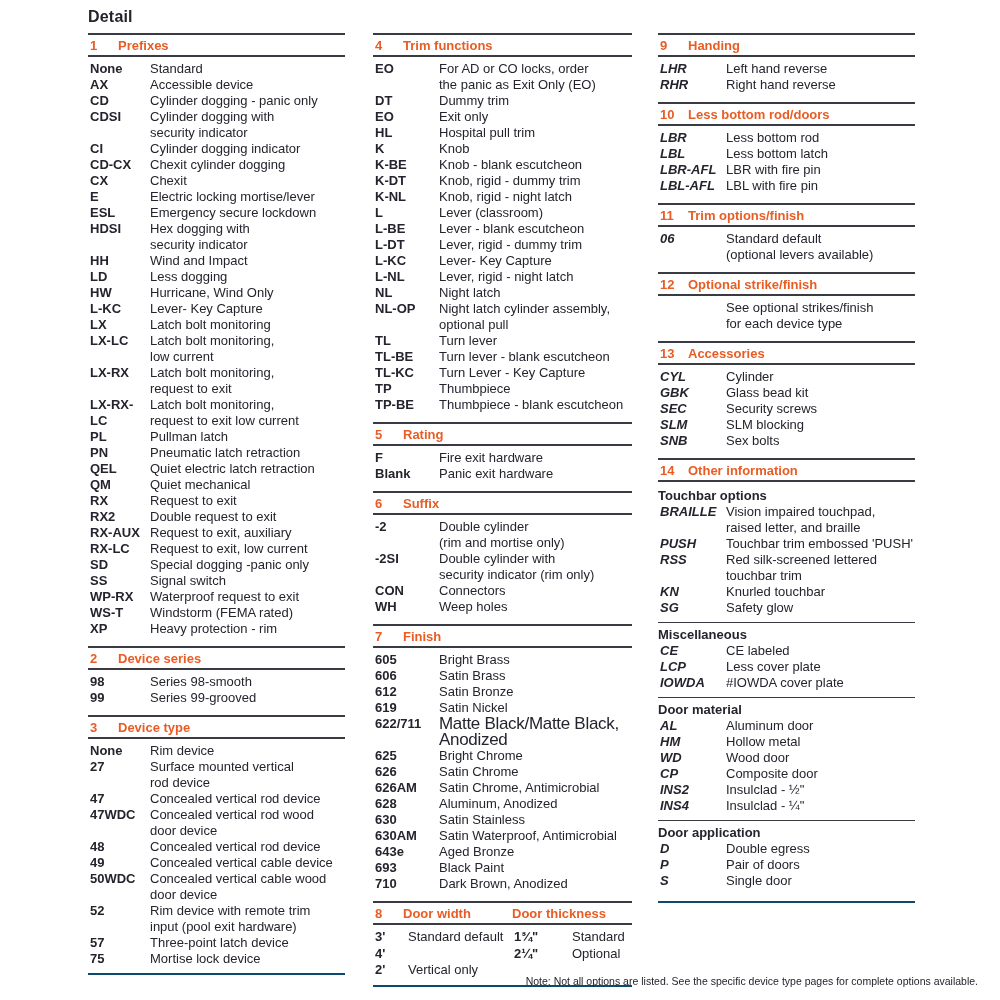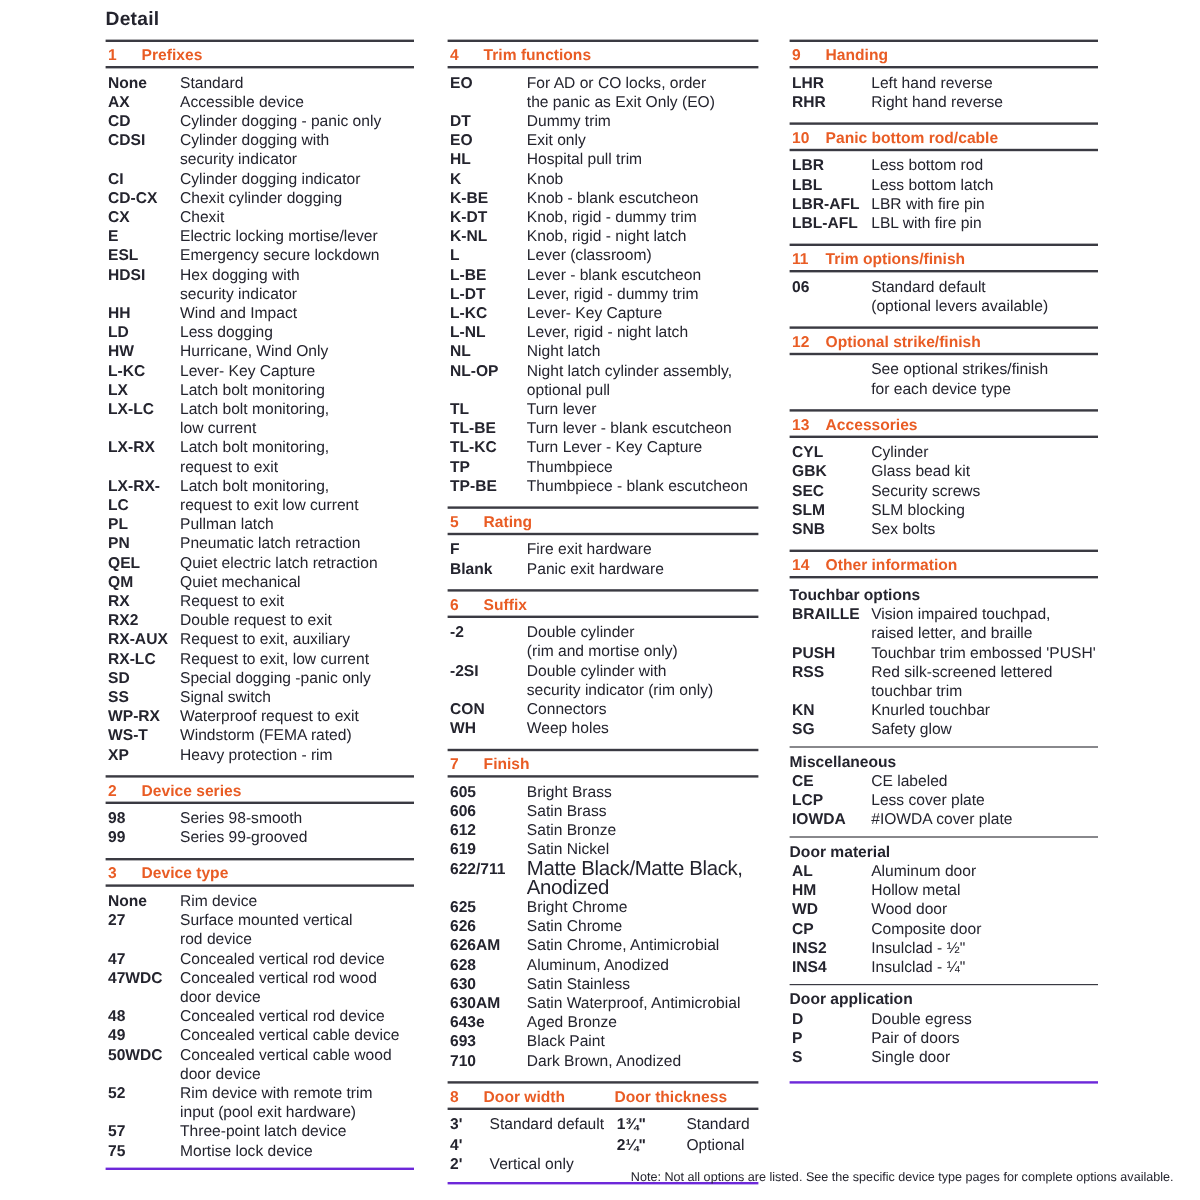--- a/index.html
+++ b/index.html
@@ -16,26 +16,26 @@
   #col3 { left:658px; width:257px; }
   .section { border-top:2px solid #3a3a42; }
   .sec-header {
     position:relative; display:flex; align-items:baseline;
     padding:2px 0 1px 2px; border-bottom:2px solid #3a3a42;
     color:var(--accent,#e95c24); font-weight:bold; font-size:13px; line-height:17px;
   }
   .sec-num { width:28px; flex:none; }
   .sec-title2 { position:absolute; left:139px; }
   .sec-body { padding:4px 0 9px; }
-  .section:last-child { border-bottom:2px solid #6d28d9; }
+  .section:last-child { border-bottom:2px solid #0c4a6e; }
   .section:last-child .sec-body { padding-bottom:6px; }
   .row { display:flex; align-items:flex-start; font-size:13px; line-height:16px; }
   .code { width:60px; flex:none; font-weight:bold; white-space:pre-line; padding-left:2px; }
   #col2 .code { width:64px; }
-  #col3 .code { width:66px; }
+  #col3 .code { width:66px;font-style:italic; }
   .desc { flex:1; white-space:pre-line; }
   .desc.tight { font-size:17px; letter-spacing:-0.3px; }
   
   .drow { display:flex; align-items:flex-start; font-size:13px; line-height:16.5px; }
   .d-code  { width:33px;  flex:none; font-weight:bold; padding-left:2px; }
   .d-desc  { width:106px; flex:none; }
   .d-code2 { width:58px;  flex:none; font-weight:bold; }
   .d-desc2 { flex:1; }
   
   .group { padding:1px 0 6px; }
@@ -497,21 +497,21 @@
           </div>
           <div class="row">
             <span class="code">RHR</span>
             <span class="desc">Right hand reverse</span>
           </div>
         </div>
       </div>
       <div class="section">
         <div class="sec-header">
           <span class="sec-num">10</span>
-          <span class="sec-title">Panic bottom rod/cable</span>
+          <span class="sec-title">Less bottom rod/doors</span>
         </div>
         <div class="sec-body">
           <div class="row">
             <span class="code">LBR</span>
             <span class="desc">Less bottom rod</span>
           </div>
           <div class="row">
             <span class="code">LBL</span>
             <span class="desc">Less bottom latch</span>
           </div>

